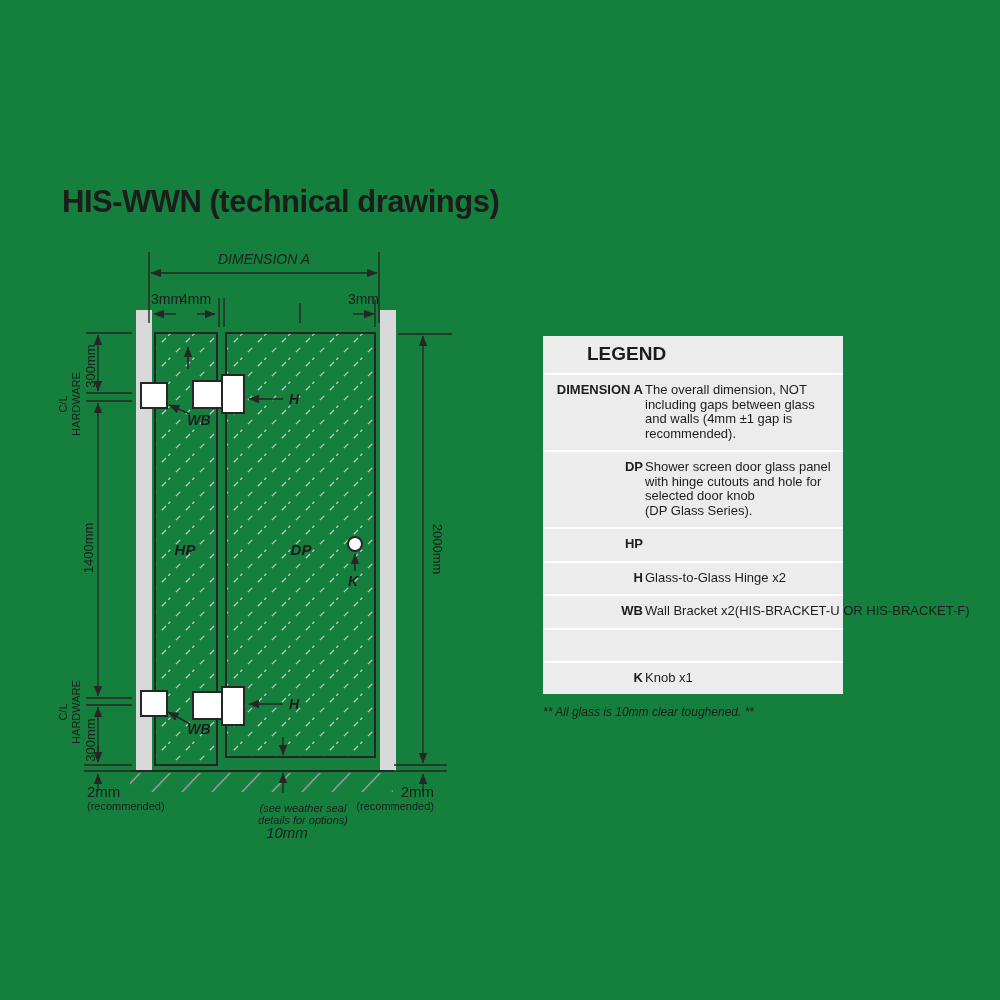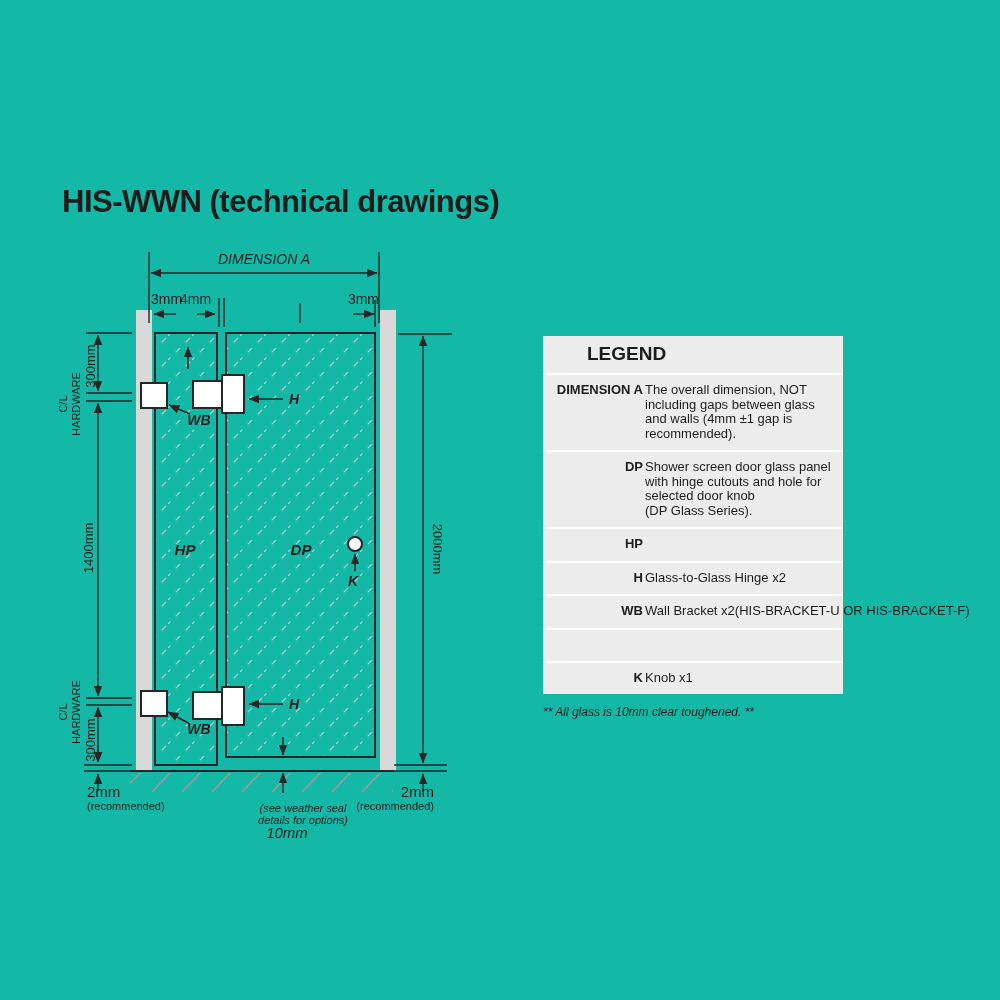--- a/index.html
+++ b/index.html
@@ -1,17 +1,17 @@
 <!DOCTYPE html>
 <html><head>
 <meta charset="utf-8">
 <style>
   html,body{margin:0;padding:0;background:#ffffff;}
   body{font-family:"Liberation Sans",sans-serif;color:#1c1c1c;}
-  .stage{position:relative;width:1000px;height:1000px;background:#14b8a6;overflow:hidden;}
+  .stage{position:relative;width:1000px;height:1000px;background:#15803d;overflow:hidden;}
   svg.draw{position:absolute;left:0;top:0;}
   .abs{position:absolute;white-space:nowrap;}
   .ctr{transform:translate(-50%,-50%);}
   .rotl{transform:translate(-50%,-50%) rotate(-90deg);}
   .rotr{transform:translate(-50%,-50%) rotate(90deg);}
   .title{font-size:31px;font-weight:700;letter-spacing:-0.5px;}
   .dimA{font-style:italic;font-size:14px;}
   .gap{font-size:14px;}
   .sideDim{font-size:13px;}
   .clhw{font-size:11px;line-height:1.2;text-align:center;white-space:pre-line;}

